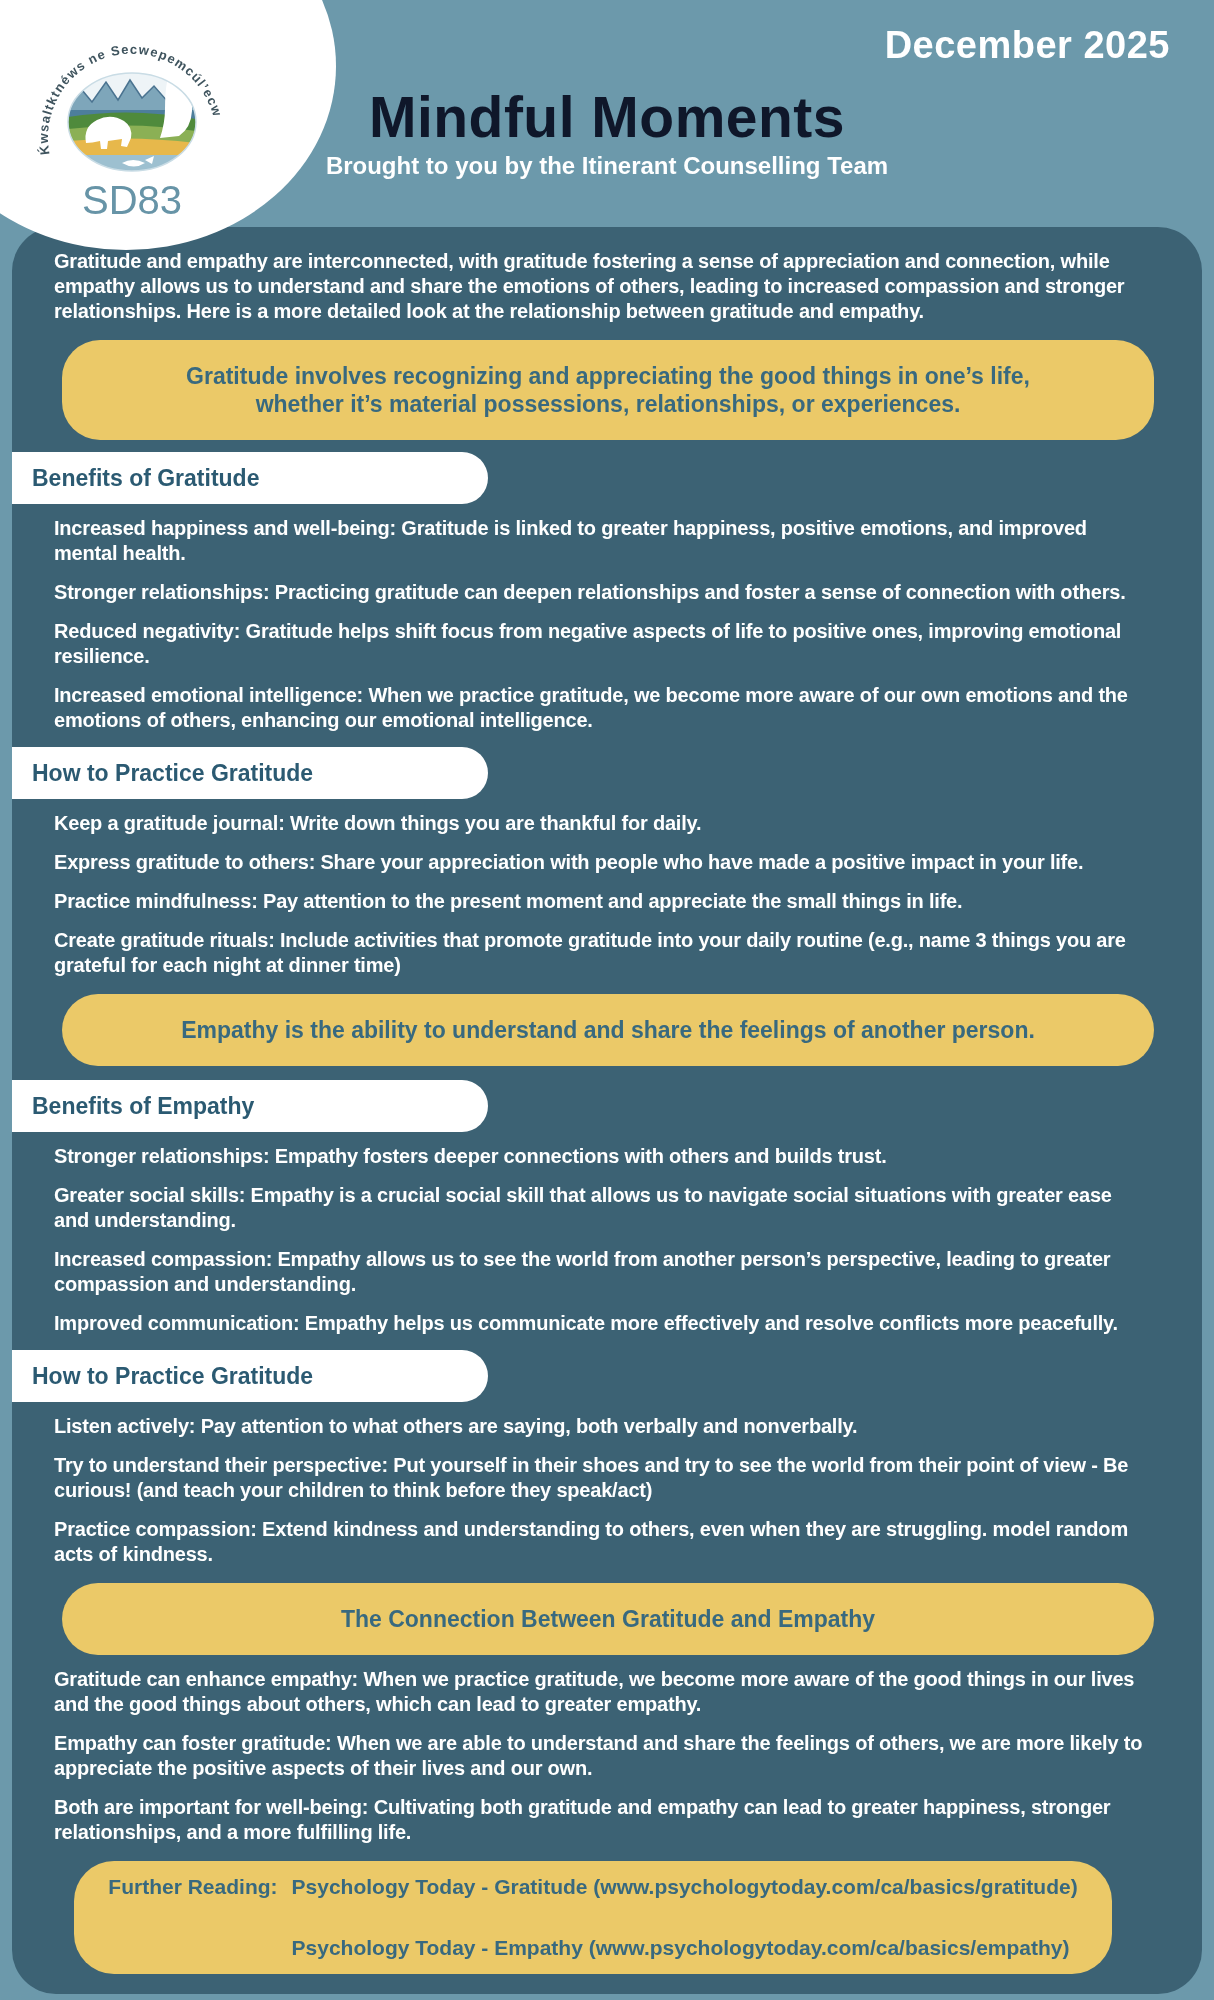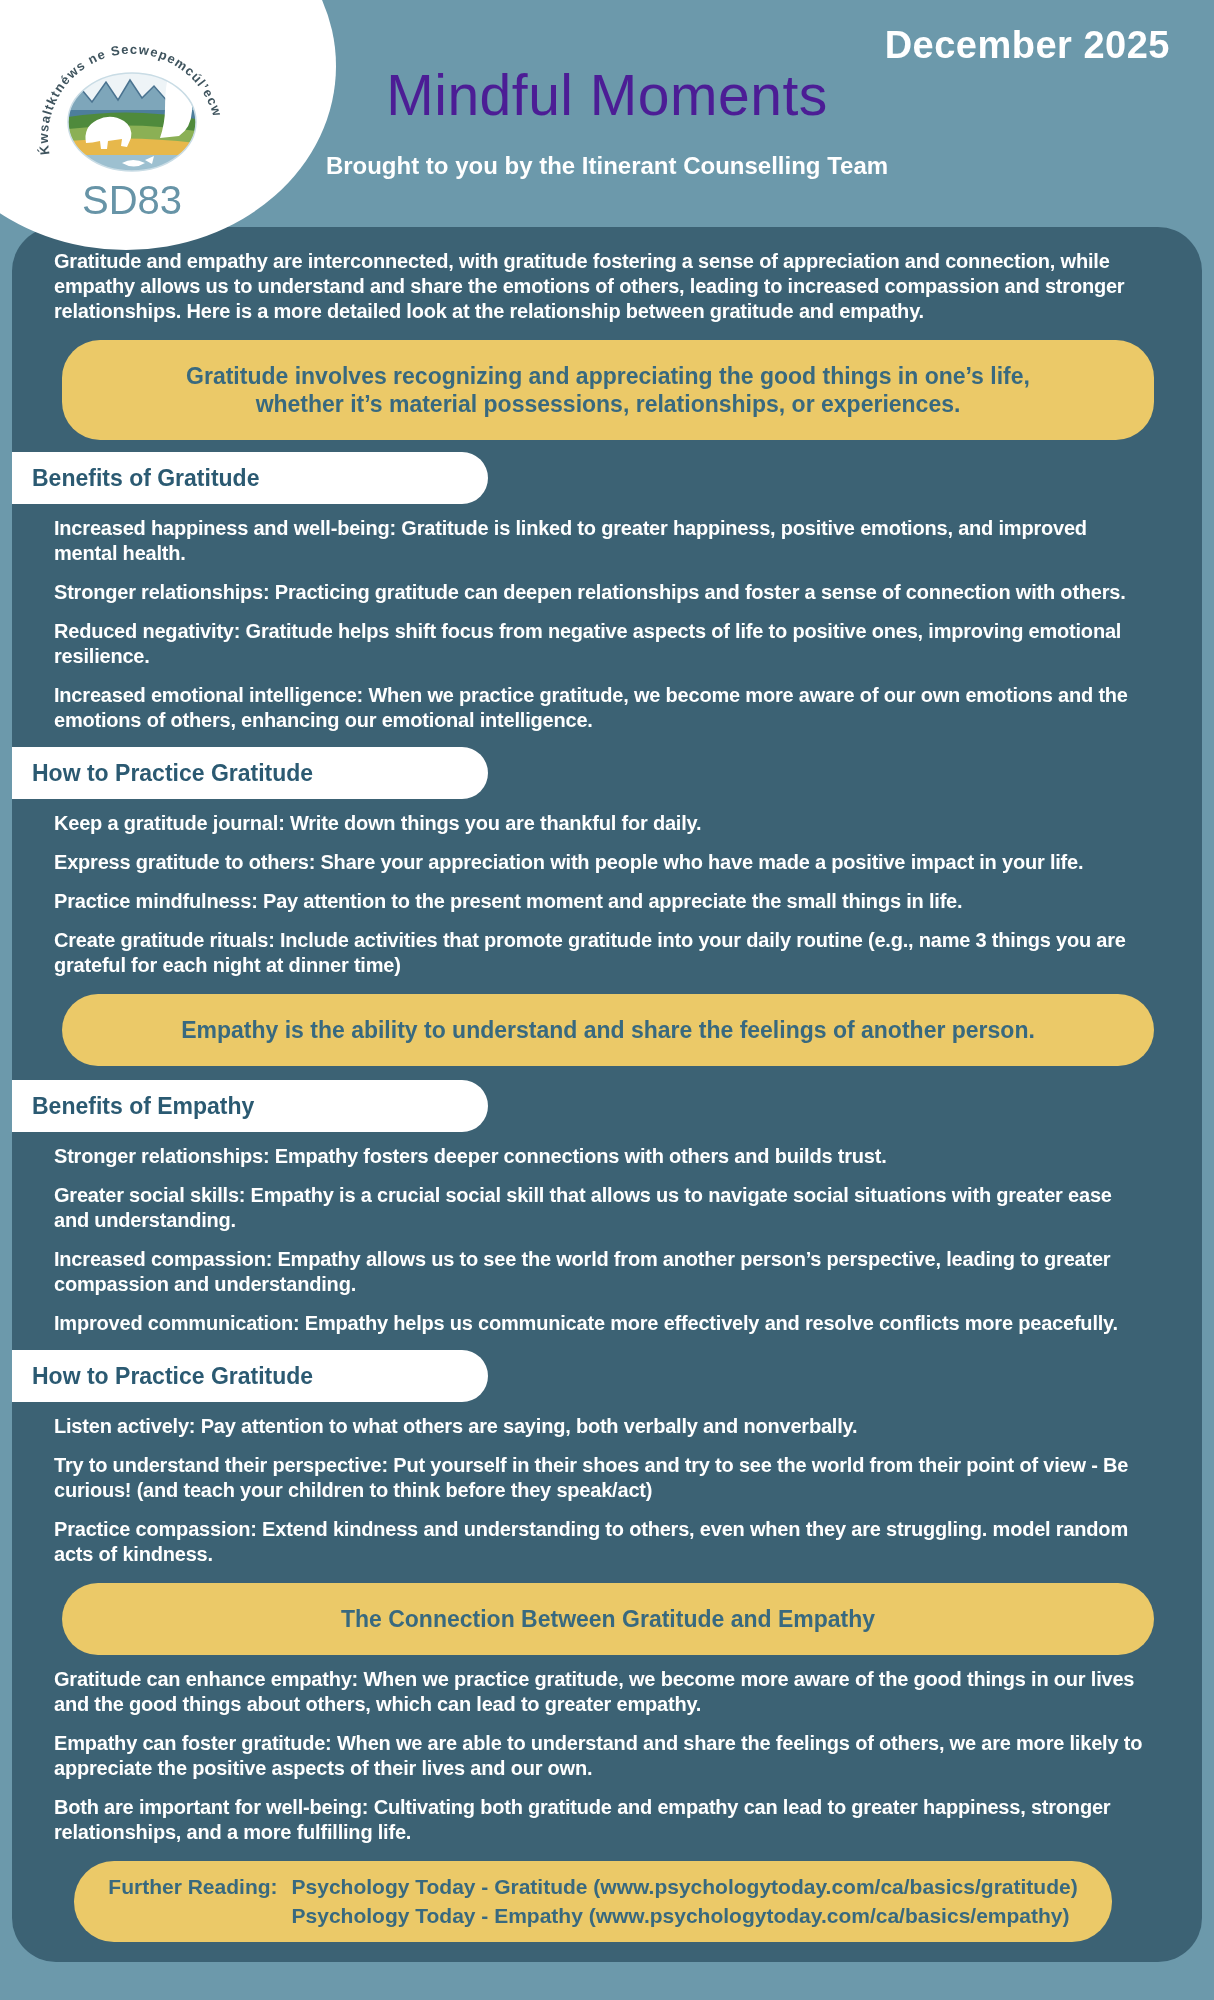--- a/index.html
+++ b/index.html
@@ -10,22 +10,22 @@
     overflow:hidden;
     font-family:"Liberation Sans","DejaVu Sans",sans-serif;
   }
   
   .header{position:relative;height:227px;z-index:1;}
   .date{
     position:absolute;top:24px;right:44px;
     font-size:38px;font-weight:700;color:#fff;letter-spacing:.5px;
   }
   .title{
-    position:absolute;top:62px;left:0;width:100%;
-    text-align:center;font-size:57px;font-weight:400;color:#4c1d95;letter-spacing:.5px;
+    position:absolute;top:84px;left:0;width:100%;
+    text-align:center;font-size:57px;font-weight:700;color:#0f172a;letter-spacing:.5px;
   }
   .subtitle{
     position:absolute;top:152px;left:0;width:100%;
     text-align:center;font-size:24px;font-weight:700;color:#fff;
   }
   
   .logo-blob{
     position:absolute;left:-84px;top:-118px;width:420px;height:368px;
     background:#fff;border-radius:50%;z-index:3;
   }
@@ -71,21 +71,21 @@
   .footer-pill{
     margin:16px 90px 0 62px;
     background:#ebc968;border-radius:40px;
     color:#38697f;font-weight:700;font-size:21px;line-height:1.35;
     padding:12px 16px;box-sizing:border-box;
     display:flex;justify-content:center;
   }
   .fr-grid{display:grid;grid-template-columns:auto auto;column-gap:14px;}
   .fr-label{grid-column:1;grid-row:1;white-space:nowrap;}
   .fr-line1{grid-column:2;grid-row:1;white-space:nowrap;}
-  .fr-line2{grid-column:2;grid-row:2;white-space:nowrap;}
+  .fr-line2{grid-column:2;grid-row:2;white-space:nowrap;margin-top:32px;}
 </style>
 </head>
 <body>
 
 <div class="page">
 
   <div class="header">
     <div class="date">December 2025</div>
     <div class="title">Mindful Moments</div>
     <div class="subtitle">Brought to you by the Itinerant Counselling Team</div>

